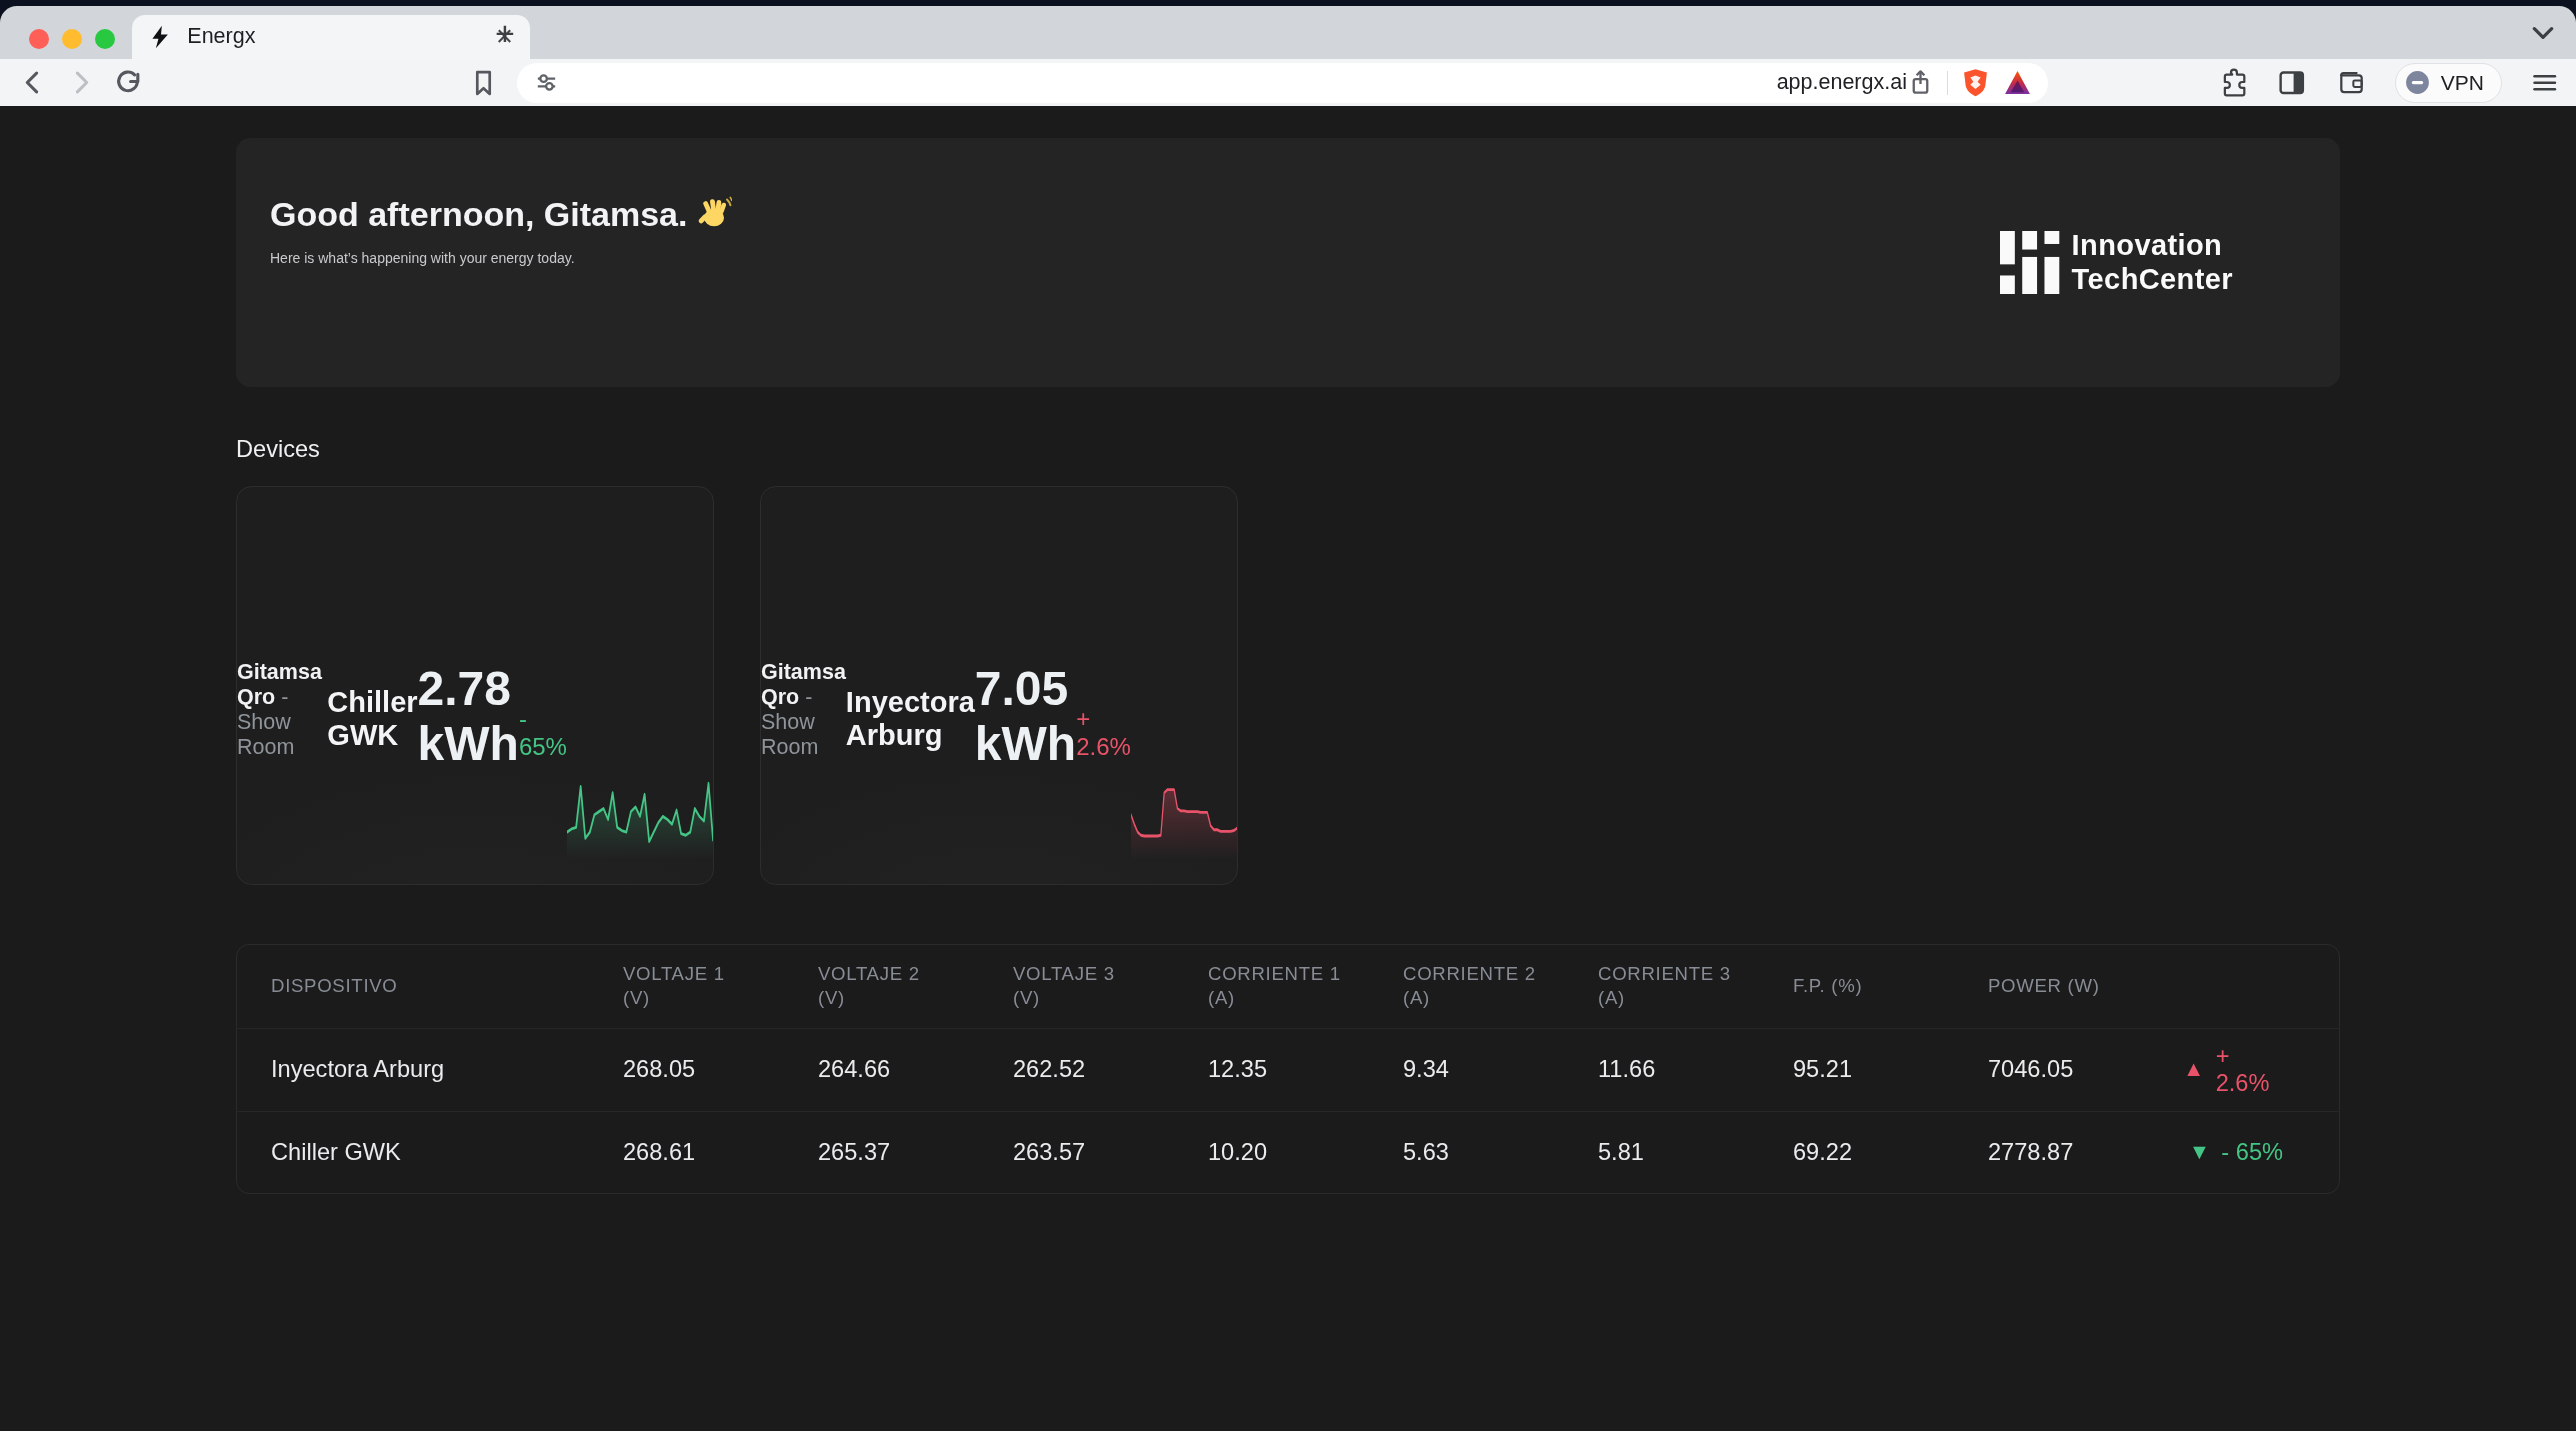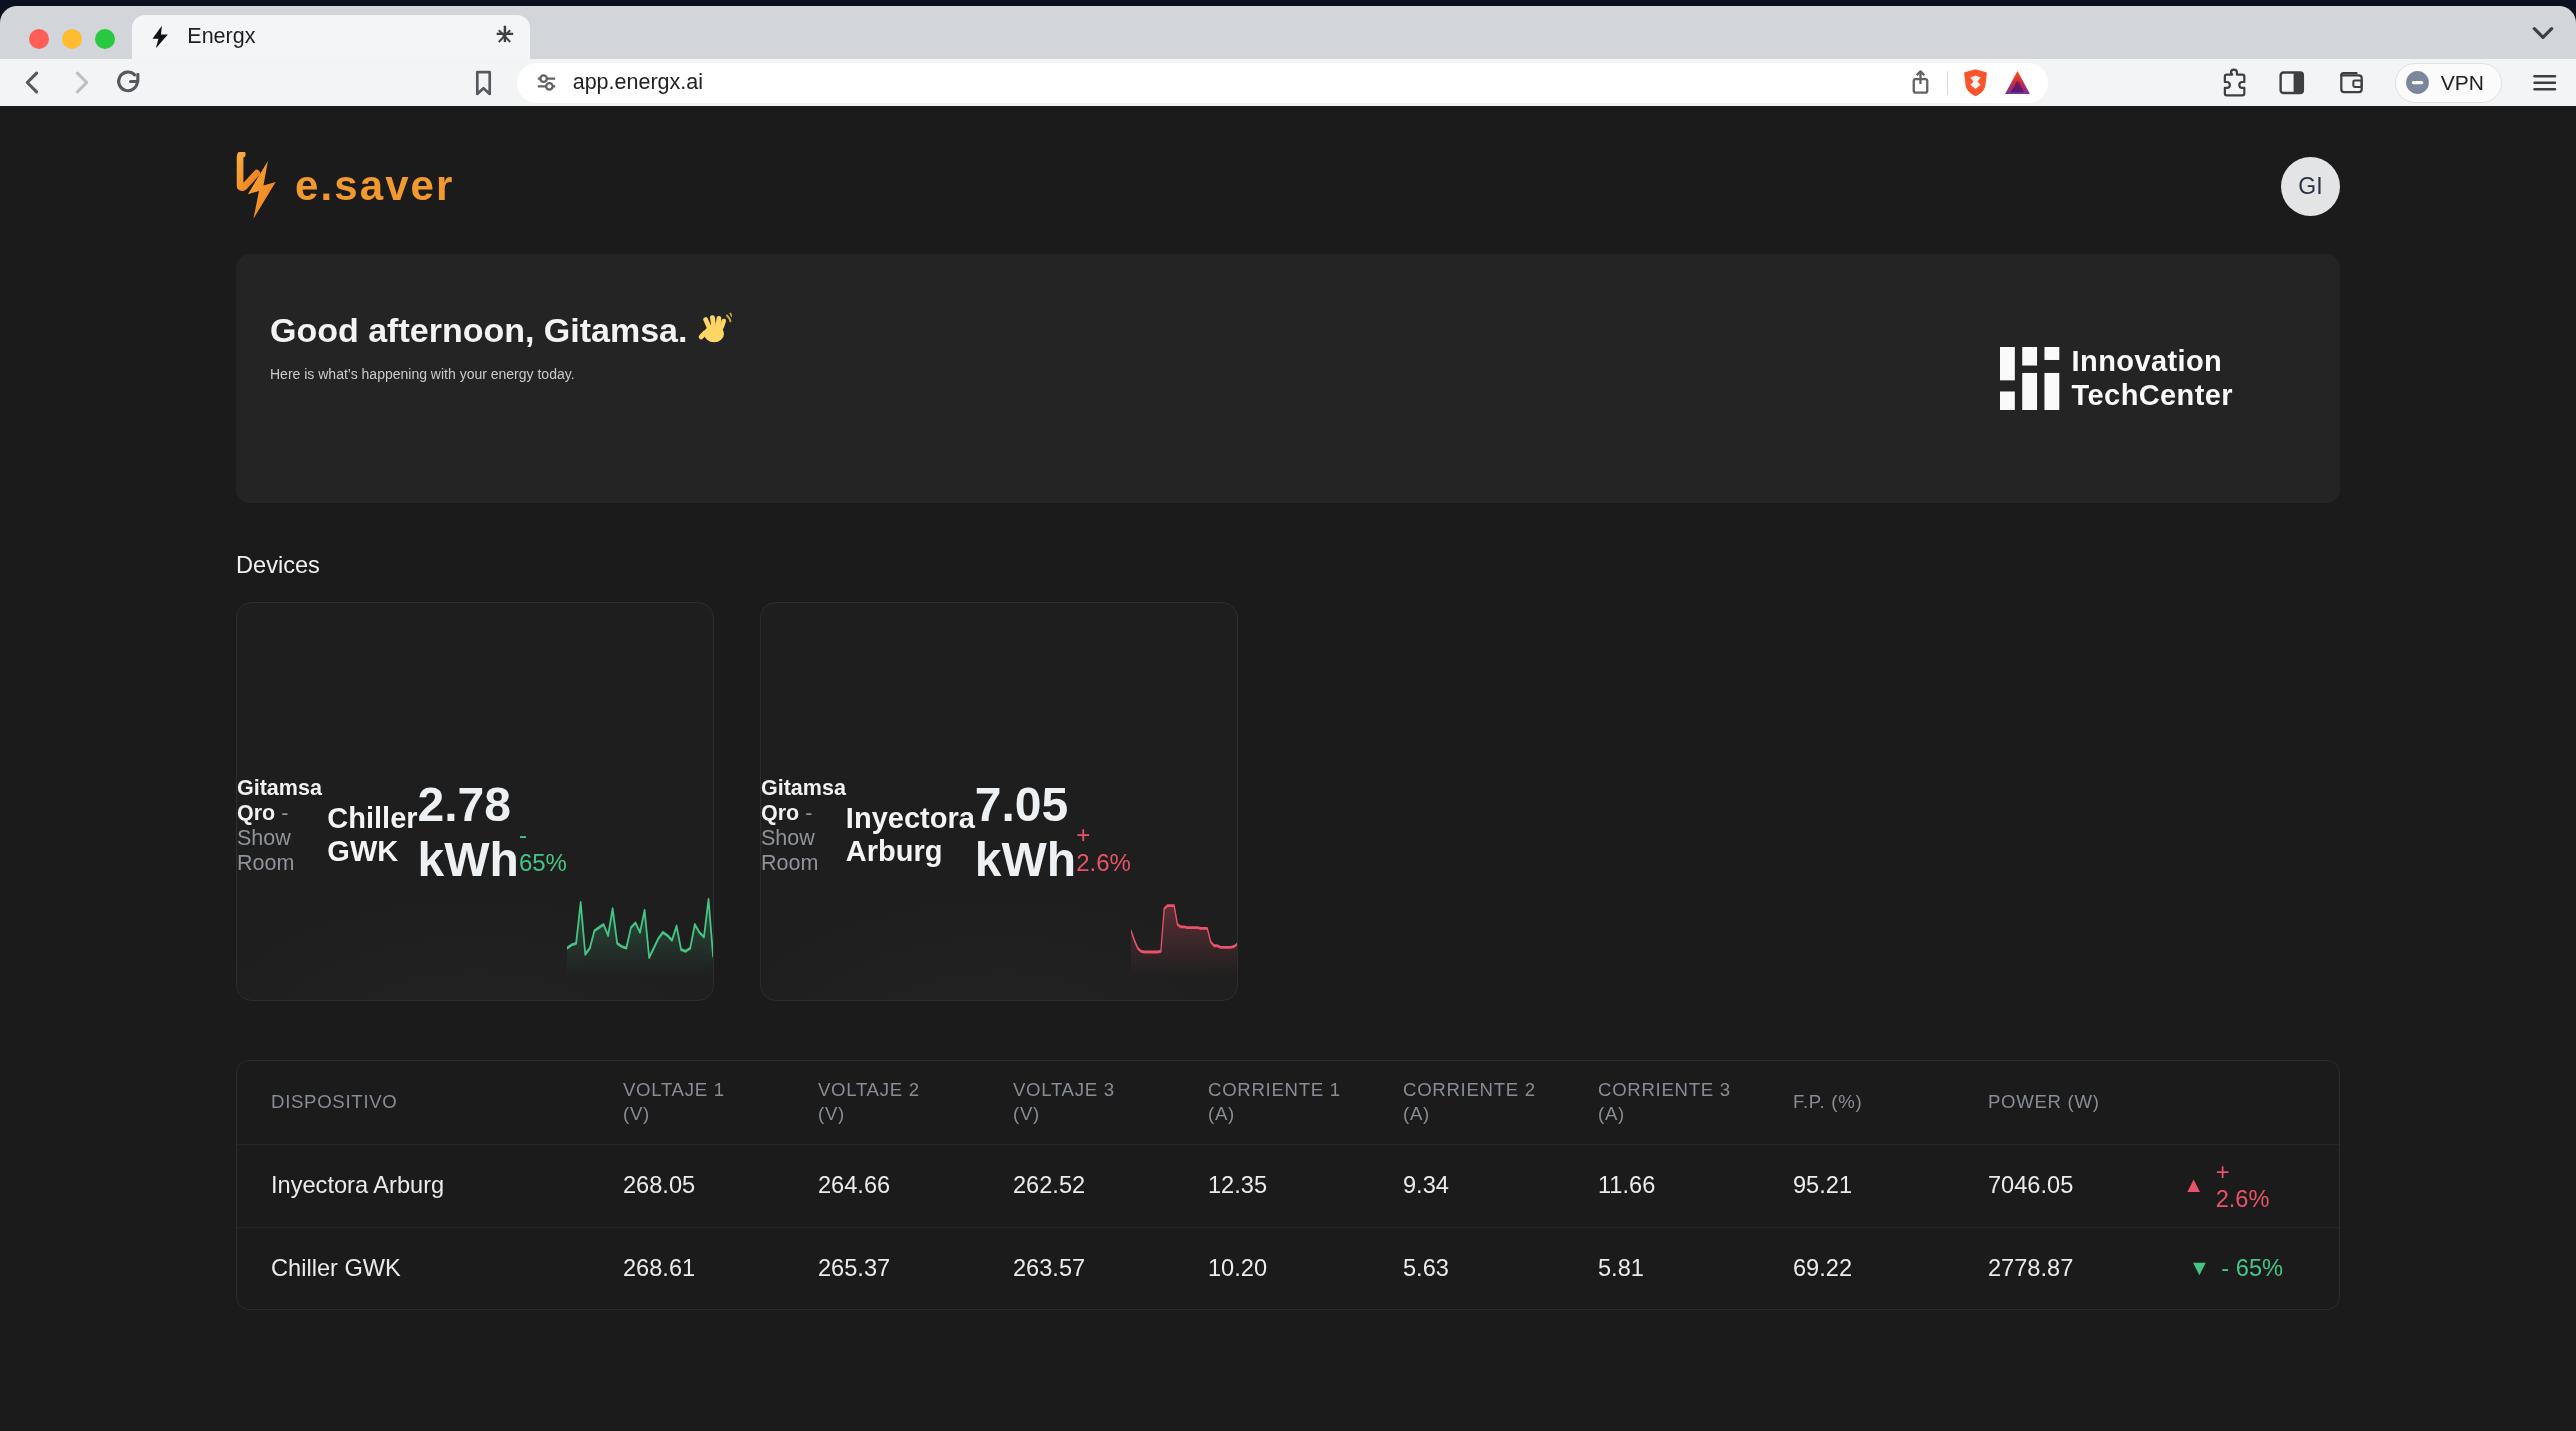--- a/index.html
+++ b/index.html
@@ -19,21 +19,21 @@
   .tab-title { font-size:21.5px; color:#1d1f23; margin-left:14.3px; flex:1; }
   .tab-close { font-size:29px; color:#44474c; line-height:1; cursor:default; }
   .newtab { position:absolute; left:495px; top:7.2px; font-size:34px; color:#3c4043; font-weight:300; }
   .tab-chevron { position:absolute; right:20px; top:17px; }
 
   
   .toolbar { position:relative; height:47px; background:#f3f4f6; display:flex; align-items:center; }
   .navbtn { margin-left:18.6px; display:flex; align-items:center; }
   .bookmark { position:absolute; left:469px; top:8.6px; }
   .urlbar { position:absolute; left:517px; top:3.6px; width:1531px; height:40px; background:#ffffff;
-    border-radius:20px; display:flex; align-items:center; padding:0 15.7px; }
+    border-radius:20px; display:flex; align-items:center; padding:0 15.7px;text-align:right; }
   .url-text { font-size:21.5px; color:#202124; margin-left:13px; flex:1; }
   .url-divider { width:1.4px; height:24px; background:#dadce0; margin:0 13px; }
   .right-cluster { position:absolute; right:15.7px; top:0; height:47px; display:flex; align-items:center; gap:27px; }
   .vpn-pill { display:flex; align-items:center; gap:8.6px; border:1.4px solid #dfe1e5; background:#fbfbfc;
     border-radius:20px; padding:4.3px 17px 4.3px 7.2px; }
   .vpn-label { font-size:21px; color:#202124; }
 
   
   .content { position:relative; width:100%; height:1325px; background:#1b1b1b; padding:0 236px; }
   .app-header { display:flex; justify-content:space-between; align-items:center; padding-top:44px; height:116px; }
@@ -174,38 +174,20 @@
       <svg width="31.5" height="31.5" viewBox="0 0 34 34">
         <line x1="6" y1="10" x2="28" y2="10" stroke="#3c4043" stroke-width="2.8" stroke-linecap="round"></line>
         <line x1="6" y1="17" x2="28" y2="17" stroke="#3c4043" stroke-width="2.8" stroke-linecap="round"></line>
         <line x1="6" y1="24" x2="28" y2="24" stroke="#3c4043" stroke-width="2.8" stroke-linecap="round"></line>
       </svg>
     </div>
   </div>
 
   <div class="content">
 
-    <div class="app-header">
-      <div class="brand">
-        <svg width="46" height="69" viewBox="0 0 36 62">
-          <defs>
-              <linearGradient id="bolt" x1="0" y1="0" x2="1" y2="1">
-            <stop offset="0" stop-color="#f8a93f"></stop>
-                <stop offset="1" stop-color="#ee7d17"></stop>
-          </linearGradient>
-            </defs>
-          <path d="M3 2 C1.5 2 1 3 1 4.5 L1 30 C1 32 3.5 32.6 4.8 31.2 L16 19" fill="none" stroke="url(#bolt)" stroke-width="6" stroke-linejoin="round" stroke-linecap="round"></path>
-          <polygon points="26,8 8,38 18,35 13,60 33,27 22,30" fill="url(#bolt)"></polygon>
-        </svg>
-        <span class="brand-name">e.saver</span>
-      </div>
-      <div class="avatar">
-        <span>GI</span>
-      </div>
-    </div>
 
     <div class="hero">
       <div class="hero-text">
         <div class="greeting">
           <span>Good afternoon, Gitamsa.</span>
           <svg width="37" height="37" viewBox="0 0 26 26">
             <g fill="#fdd663">
               <rect x="11" y="2.2" width="3.4" height="10" rx="1.7" transform="rotate(-8 12.7 7)"></rect>
               <rect x="7" y="3.4" width="3.4" height="10" rx="1.7" transform="rotate(-24 8.7 8)"></rect>
               <rect x="14.8" y="2.8" width="3.4" height="9.4" rx="1.7" transform="rotate(7 16.5 7)"></rect>

